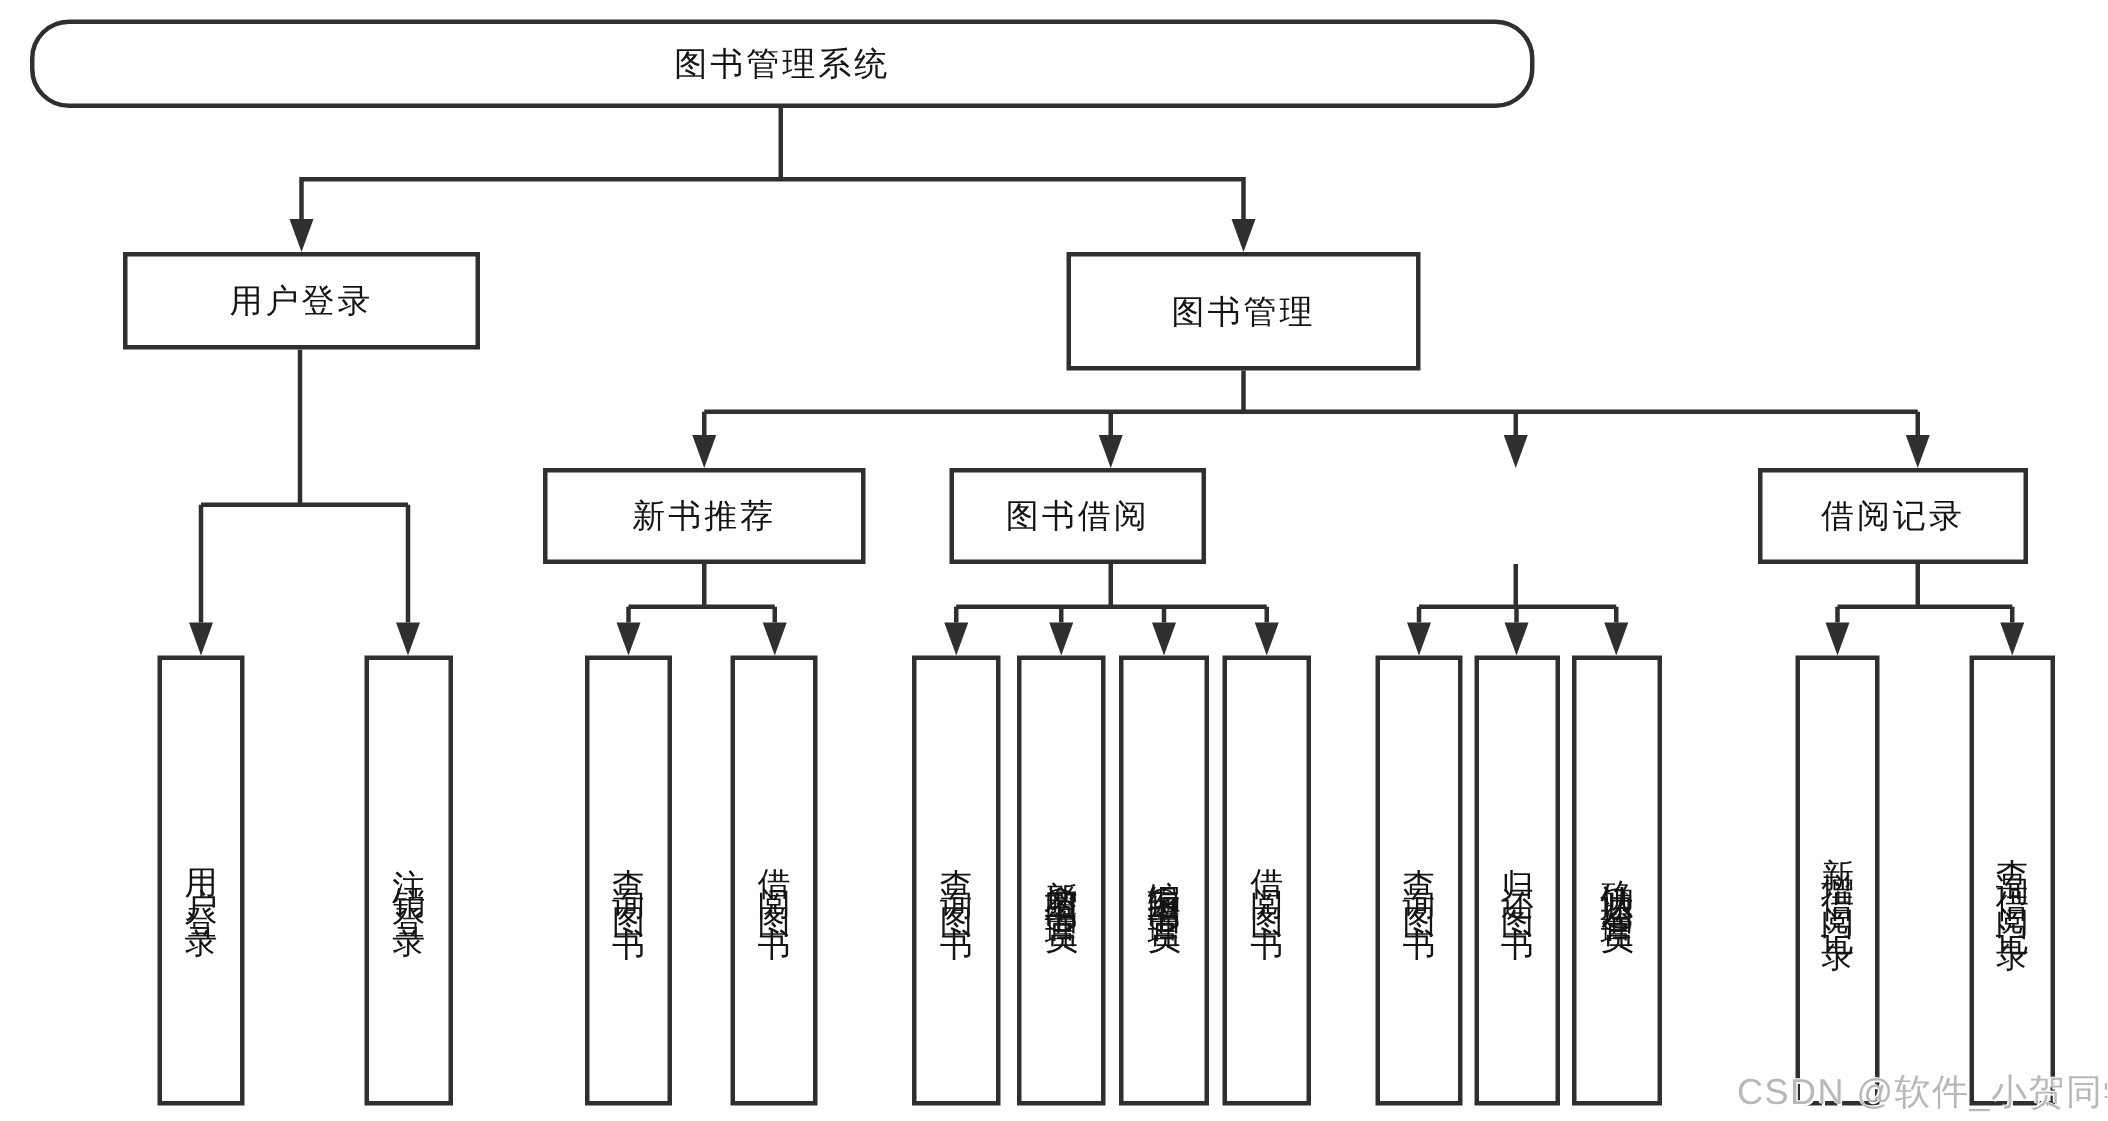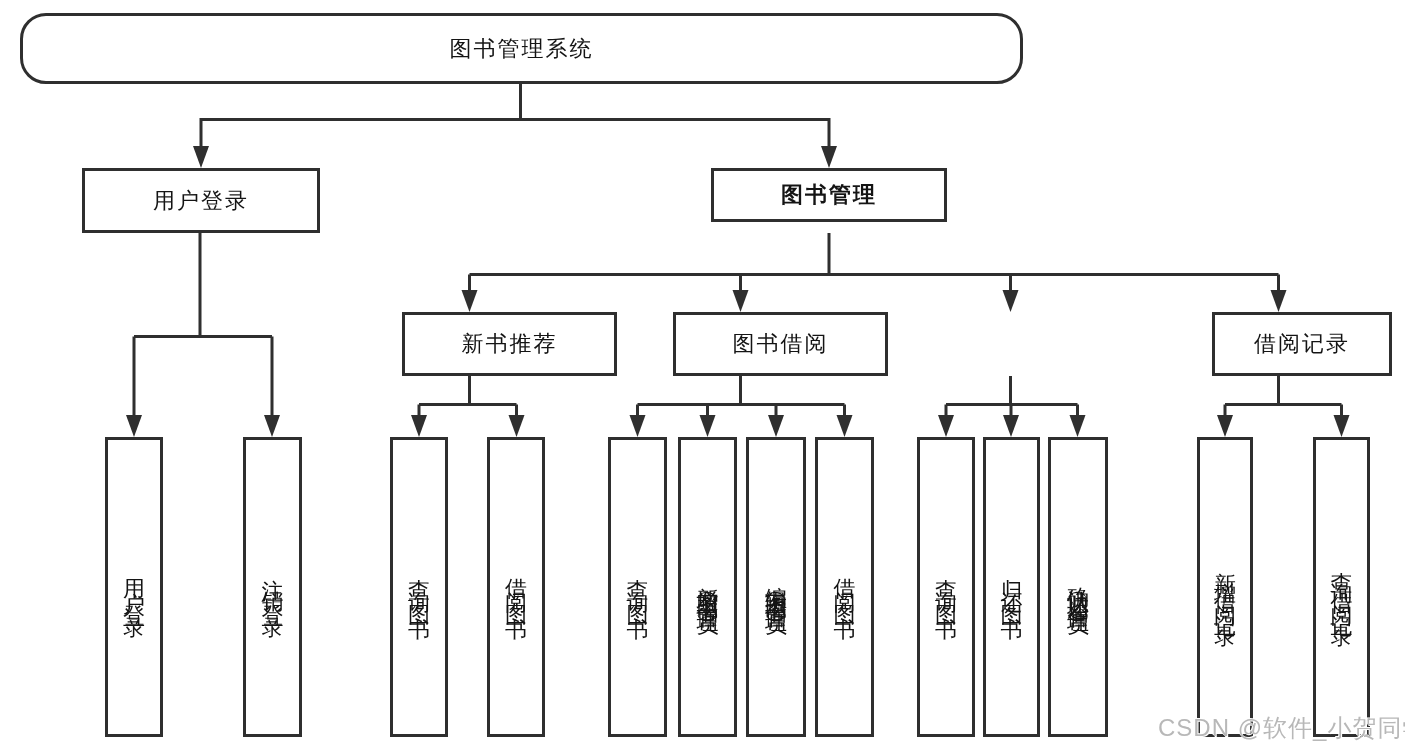--- a/index.html
+++ b/index.html
@@ -28,26 +28,26 @@
     background: #ffffff;
     border: 3px solid #2f2f2f;
     display: flex;
     align-items: center;
     justify-content: center;
     color: #141414;
     font-size: 22px;
     letter-spacing: 2px;
     white-space: nowrap;
   }
-  .root-box   { left: 20px;  top: 13px;  width: 1003px; height: 71px; border-radius: 26px; }
+  .root-box   { left: 20px;  top: 13px;  width: 1003px; height: 59px; border-radius: 26px; }
   .lvl2-a     { left: 82px;  top: 168px; width: 238px;  height: 65px; }
-  .lvl2-b     { left: 711px; top: 168px; width: 236px;  height: 54px; font-weight: bold; }
-  .lvl3       { top: 312px; height: 64px; margin-left: 40px; }
+  .lvl2-b     { left: 711px; top: 168px; width: 236px;  height: 79px; }
+  .lvl3       { top: 312px; height: 64px; }
   .lvl3-a { left: 362px;  width: 215px; }
-  .lvl3-b { left: 633px;  width: 215px; }
+  .lvl3-b { left: 633px;  width: 171px; }
   .lvl3-c { left: 903px;  width: 215px; }
   .lvl3-d { left: 1172px; width: 180px; }
 
   
   .leaf {
     position: absolute;
     top: 437px;
     height: 300px;
     background: #ffffff;
     border: 3px solid #2f2f2f;

